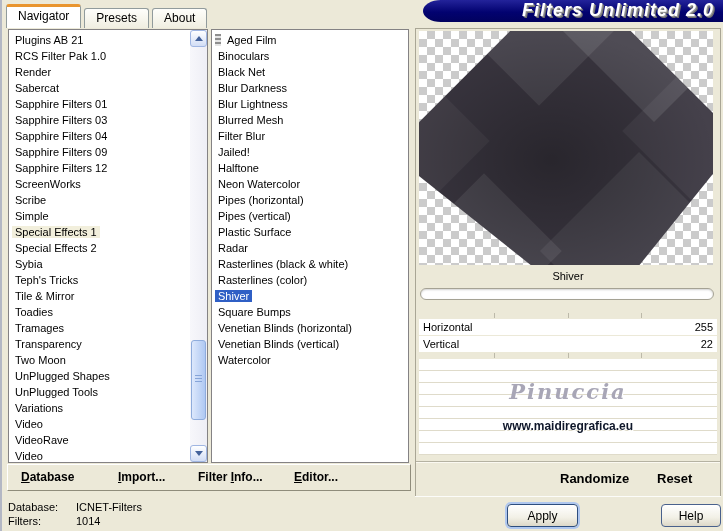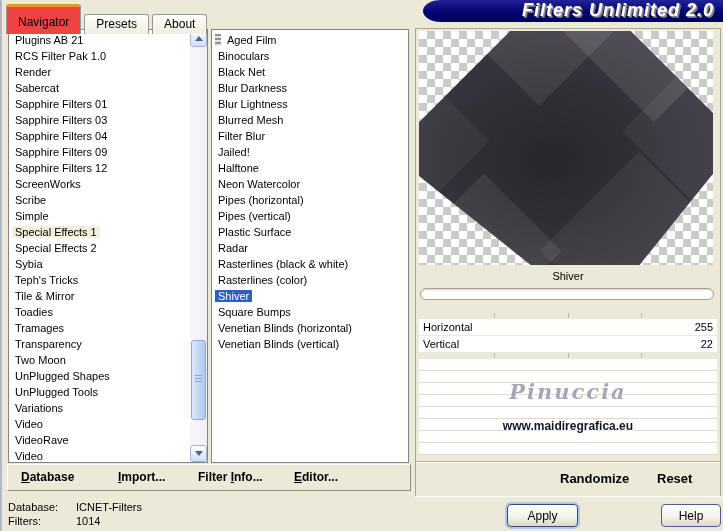--- a/index.html
+++ b/index.html
@@ -10,22 +10,22 @@
   .left-frame{position:absolute;left:0;top:0;bottom:0;width:2px;background:#B3B7C4;}
 
   
   .tabbar{position:absolute;left:6px;top:4px;display:flex;align-items:flex-end;z-index:3;}
   .tab{
     height:19px;line-height:19px;padding:0 11px;font-size:12px;
     background:linear-gradient(#FEFEFB,#F0EEE1);
     border:1px solid #919B9C;border-bottom:none;border-radius:3px 3px 0 0;margin-right:3px;cursor:default;
   }
   .tab.active{
-    height:21px;line-height:19px;background:#ef4444;
-    border-top:3px solid #E9952E;padding-top:6px;position:relative;z-index:2;
+    height:21px;line-height:19px;background:#ffffff;
+    border-top:3px solid #E9952E;padding-top:0;position:relative;z-index:2;
   }
 
   
   .banner{
     position:absolute;left:423px;right:0;top:0;height:22px;
     background:linear-gradient(#23239A,#020270 55%,#01015E);
     border-radius:36px 0 0 36px / 22px 0 0 22px;
   }
   .banner-title{
     position:absolute;right:9px;top:0;line-height:21px;white-space:nowrap;
@@ -215,20 +215,21 @@
       <div class="li"><span class="item-text">Pipes (horizontal)</span></div>
       <div class="li"><span class="item-text">Pipes (vertical)</span></div>
       <div class="li"><span class="item-text">Plastic Surface</span></div>
       <div class="li"><span class="item-text">Radar</span></div>
       <div class="li"><span class="item-text">Rasterlines (black &amp; white)</span></div>
       <div class="li"><span class="item-text">Rasterlines (color)</span></div>
       <div class="li"><span class="item-text sel-active">Shiver</span></div>
       <div class="li"><span class="item-text">Square Bumps</span></div>
       <div class="li"><span class="item-text">Venetian Blinds (horizontal)</span></div>
       <div class="li"><span class="item-text">Venetian Blinds (vertical)</span></div>
+      <div class="li"><span class="item-text">Watercolor</span></div>
     </div>
 
   <div class="panel">
     <div class="preview">
       <div class="shape">
         <div class="ov ov1"></div>
         <div class="ov ov2"></div>
         <div class="ov ov3"></div>
         <div class="ov ov4"></div>
         <div class="ov ov5"></div>

